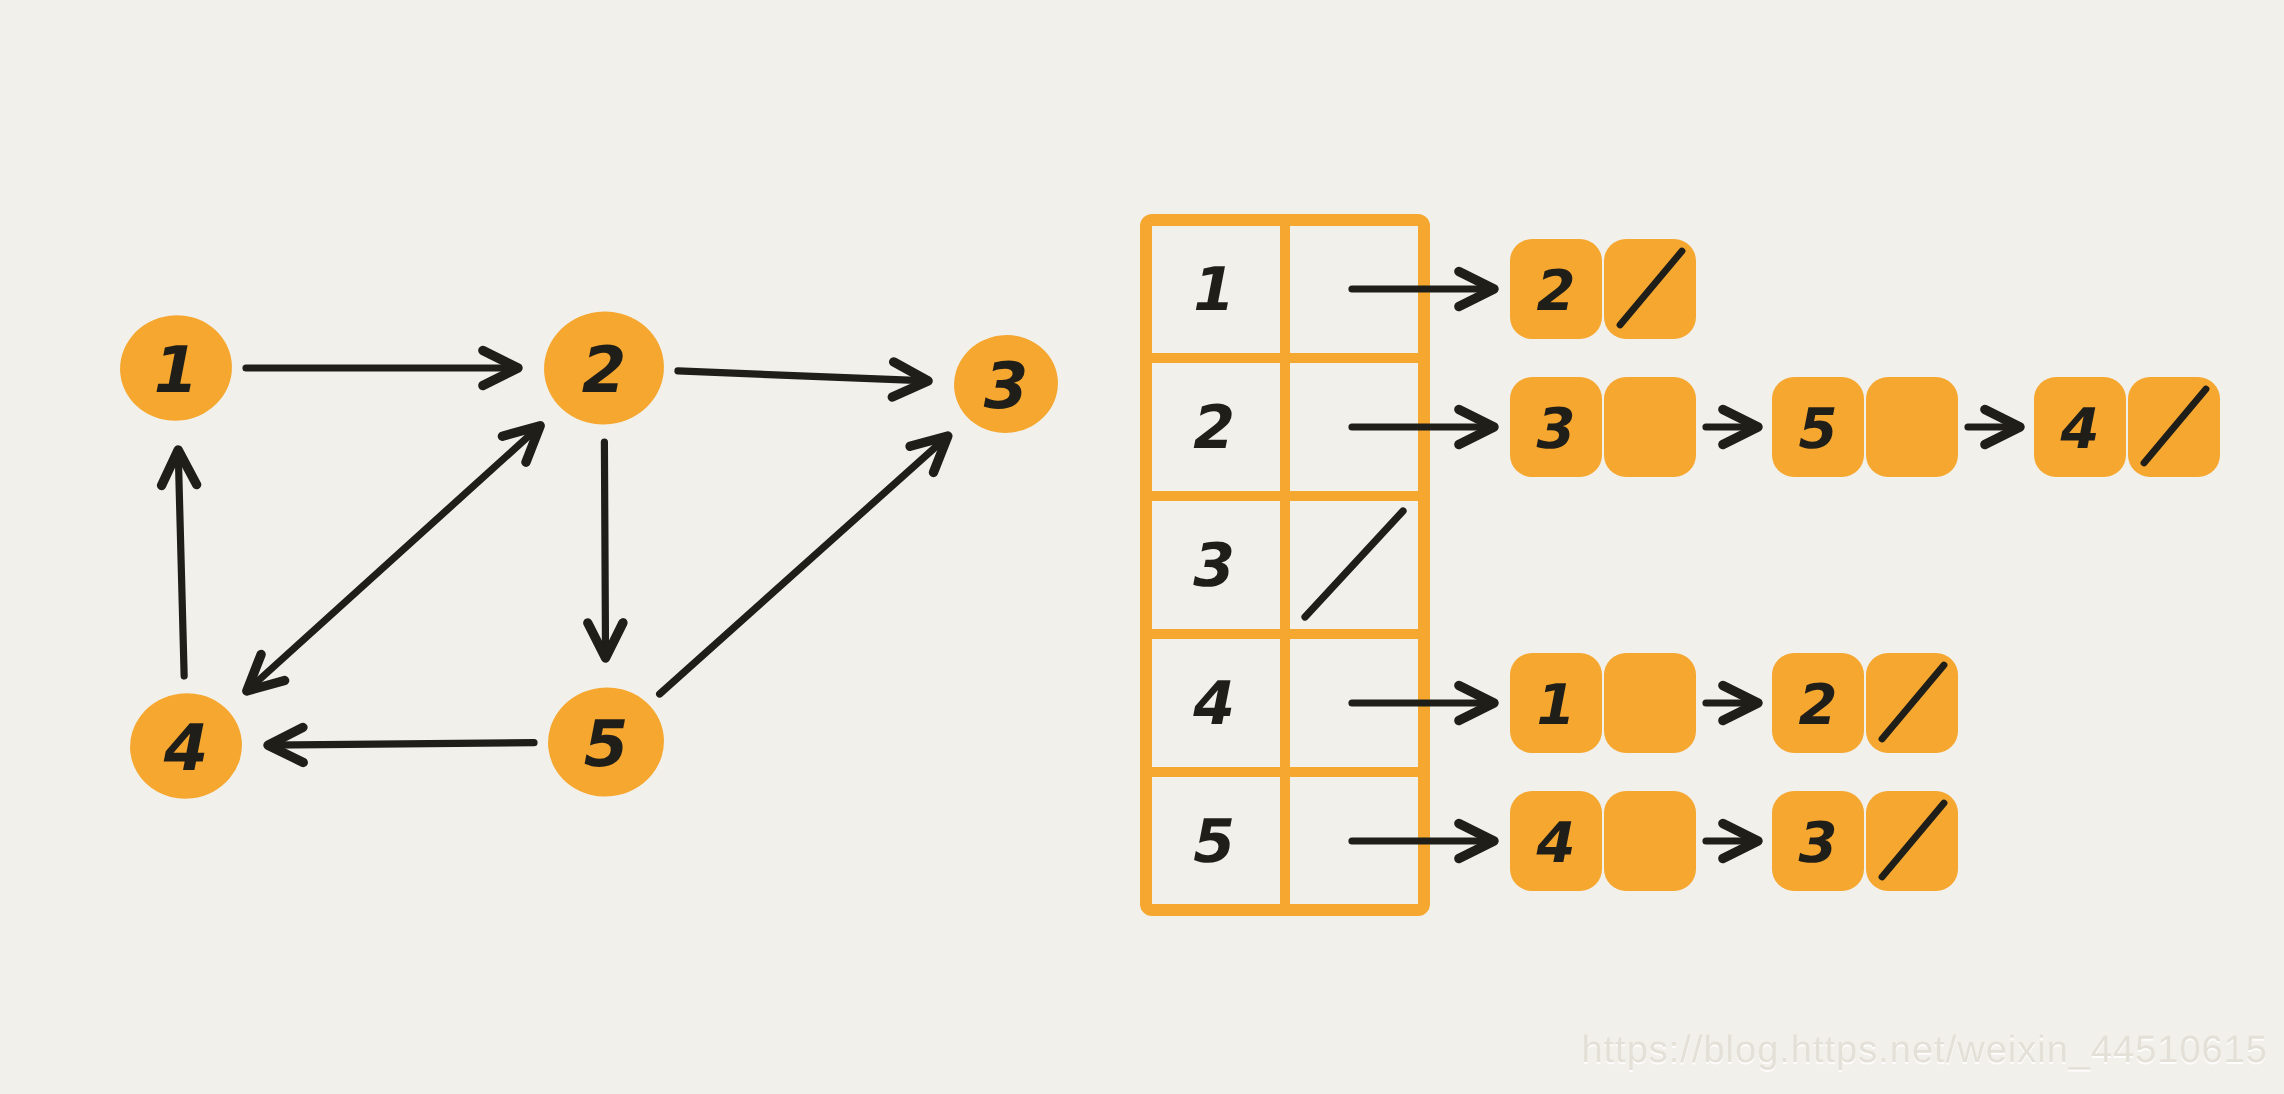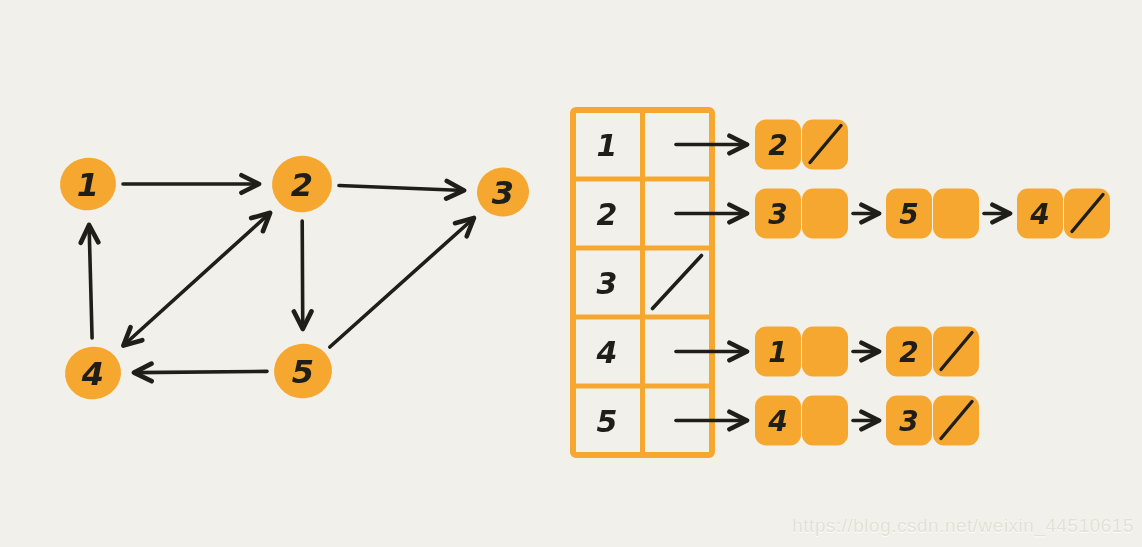--- a/index.html
+++ b/index.html
@@ -141,14 +141,14 @@
           <line x1="853" y1="420.5" x2="879" y2="420.5" stroke="#201E19" stroke-width="3.6" stroke-linecap="round" marker-end="url(#ah)"></line>
           <g>
             <rect x="886" y="395.5" width="46" height="50" rx="11" fill="#F5A72F"></rect>
             <rect x="933" y="395.5" width="46" height="50" rx="11" fill="#F5A72F"></rect>
             <text x="909" y="421.5" text-anchor="middle" dominant-baseline="central" font-size="28" font-style="italic" font-weight="600" fill="#201E19">3</text>
             <line x1="941" y1="438.5" x2="972" y2="401.5" stroke="#201E19" stroke-width="3.4" stroke-linecap="round"></line>
           </g>
         </g>
       </g>
     </svg>
-  <div id="watermark">https://blog.csdn.net/weixin_44510615</div>
+  <div id="watermark">https://blog.https.net/weixin_44510615</div>
 </div>
 
 </body></html>

